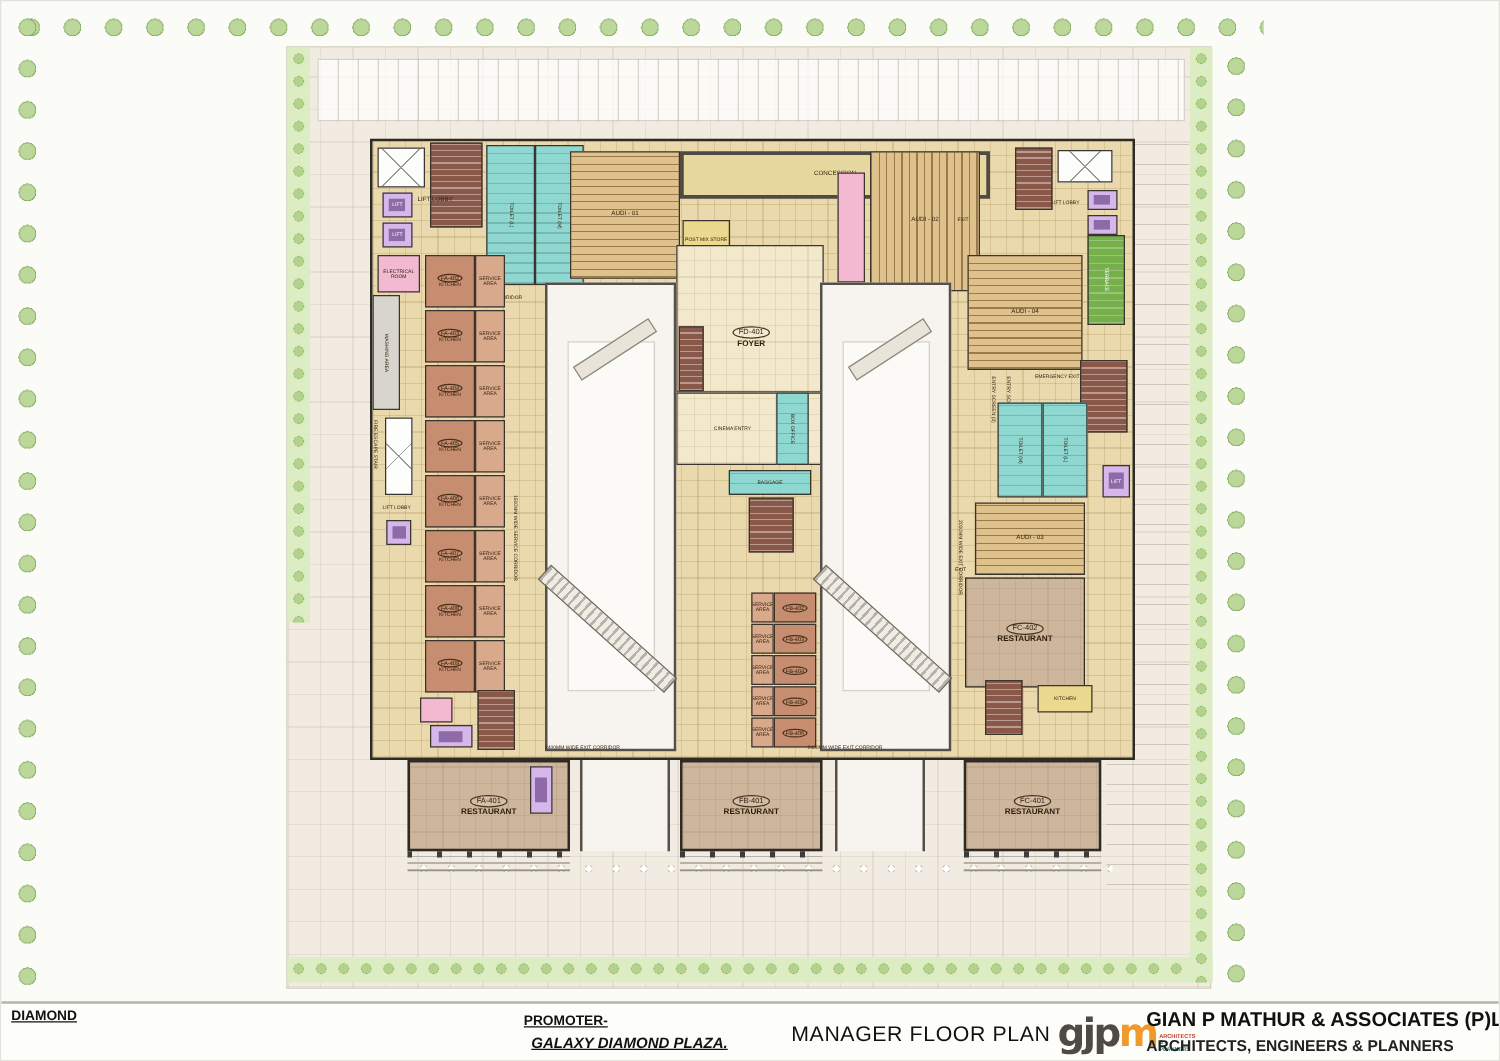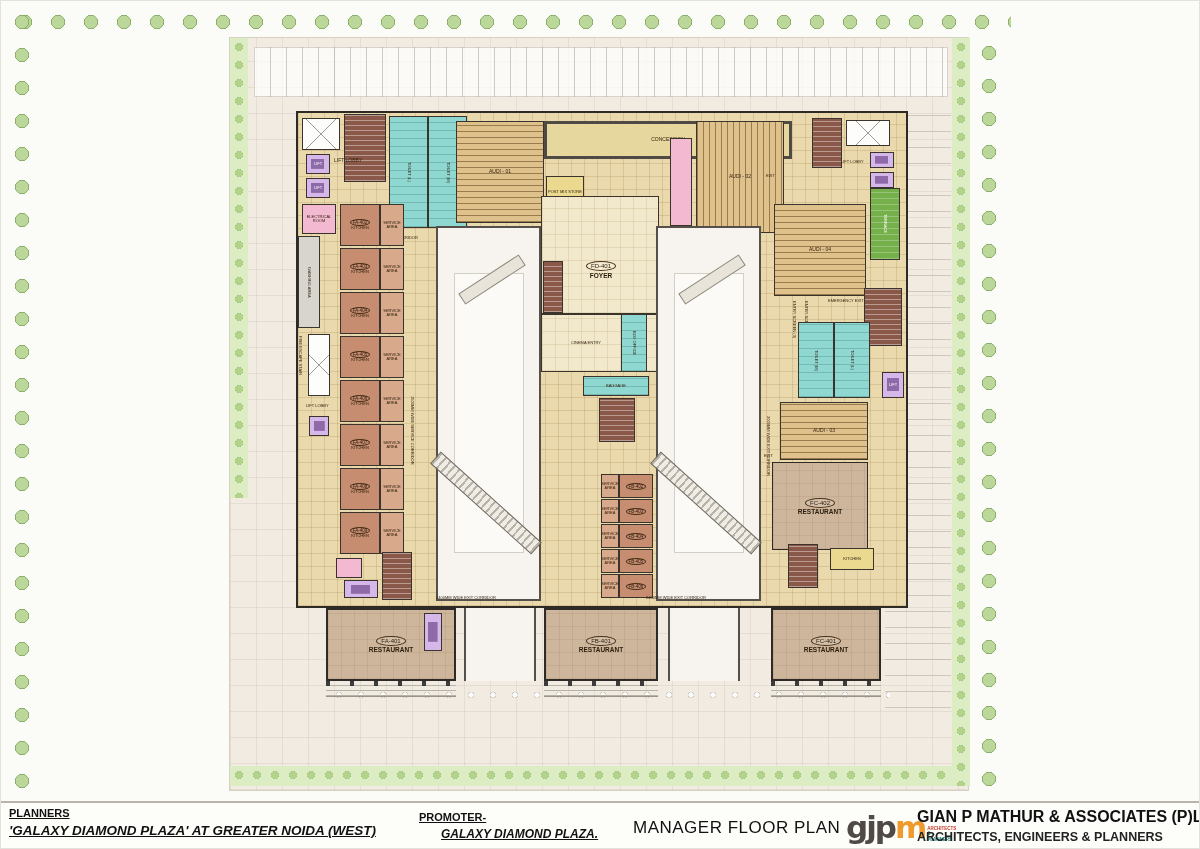--- a/index.html
+++ b/index.html
@@ -307,24 +307,23 @@
     <div class="abs room tab" style="left:475px;top:512px;width:110px;height:73px;">
       <span class="oval">FC-401</span>
       <div class="lbl-md">RESTAURANT</div>
     </div>
     <div class="abs portico" style="left:30px;top:585px;width:130px;height:16px;"></div>
     <div class="abs portico" style="left:248px;top:585px;width:114px;height:16px;"></div>
     <div class="abs portico" style="left:475px;top:585px;width:110px;height:16px;"></div>
   </div>
 
   <div class="titlebar">
-    <div class="tb-txt u" style="left:8px;top:4px;font-size:11px;font-weight:bold;">PLANNERS</div>
-    <div class="tb-txt u" style="left:8px;top:20px;font-size:13.5px;font-weight:bold;font-style:italic;">'GALAXY DIAMOND PLAZA' AT GREATER NOIDA (WEST)</div>
+    <div class="tb-txt u" style="left:8px;top:4px;font-size:11px;font-weight:bold;">DIAMOND</div>
     <div class="tb-txt u" style="left:418px;top:8px;font-size:11px;font-weight:bold;">PROMOTER-</div>
-    <div class="tb-txt u" style="left:424px;top:24px;font-size:12px;font-weight:bold;font-style:italic;margin-left:16px;">GALAXY DIAMOND PLAZA.</div>
+    <div class="tb-txt u" style="left:424px;top:24px;font-size:12px;font-weight:bold;font-style:italic;">GALAXY DIAMOND PLAZA.</div>
     <div class="tb-txt" style="left:632px;top:15px;font-size:17px;letter-spacing:.5px;">MANAGER FLOOR PLAN</div>
     <div class="abs" style="left:845px;top:3px;width:70px;height:42px;display:flex;align-items:center;">
       <span class="logo-word"><span>gjp</span><span class="logo-m">m</span></span>
       <span style="display:inline-block;margin-left:2px;margin-top:14px;">
         <div class="logo-mini" style="color:#c0392b;">ARCHITECTS</div>
         <div class="logo-mini" style="color:#16857d;">&amp; PLANNERS</div>
       </span>
     </div>
     <div class="tb-txt" style="left:916px;top:5px;font-size:16px;font-weight:bold;">GIAN P MATHUR &amp; ASSOCIATES (P)LTD</div>
     <div class="tb-txt" style="left:916px;top:27px;font-size:12.5px;font-weight:bold;color:#222;">ARCHITECTS, ENGINEERS &amp; PLANNERS</div>

